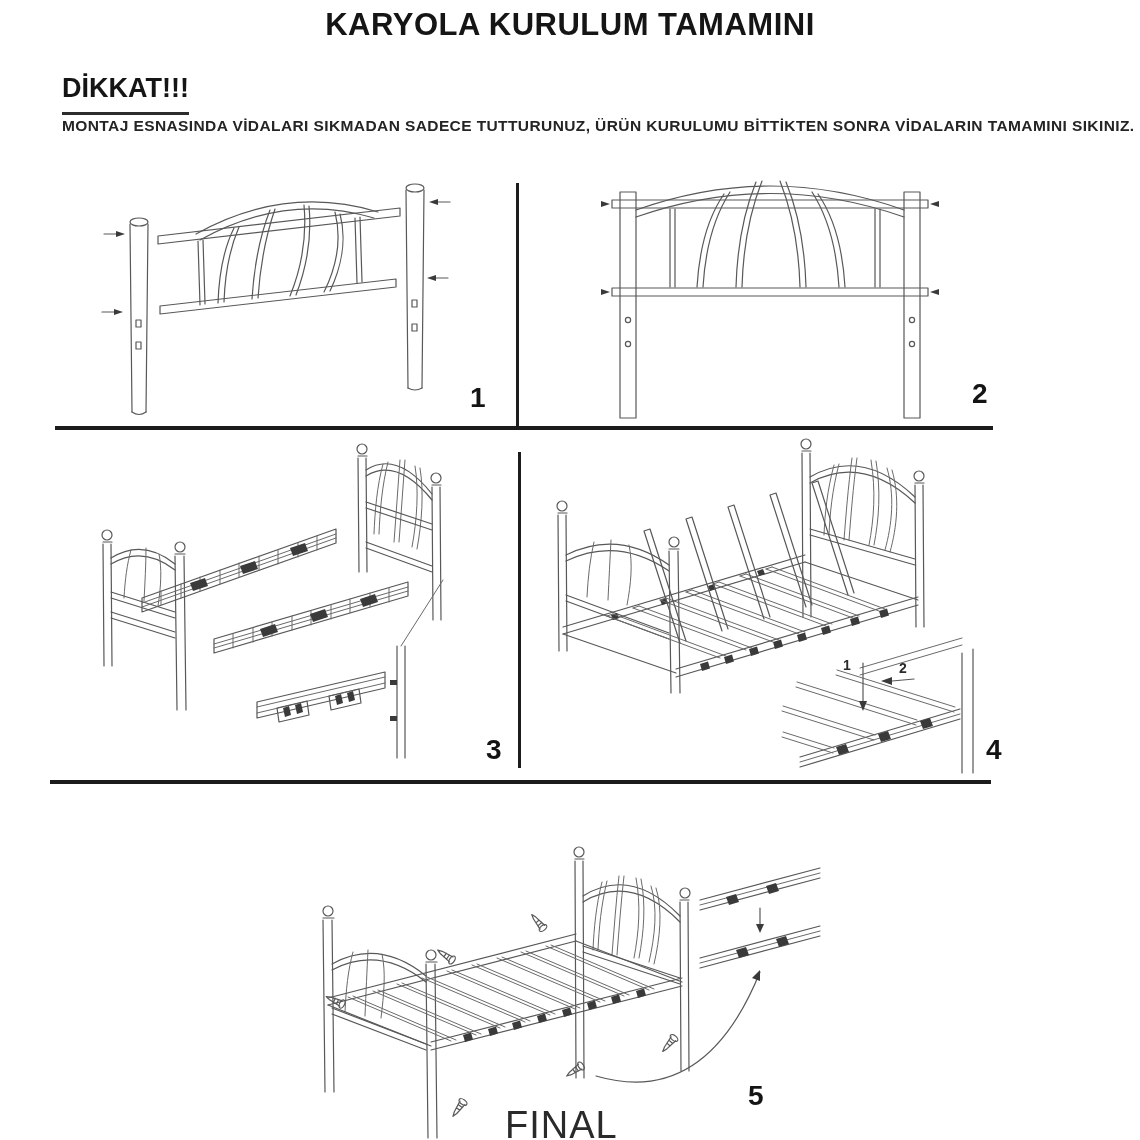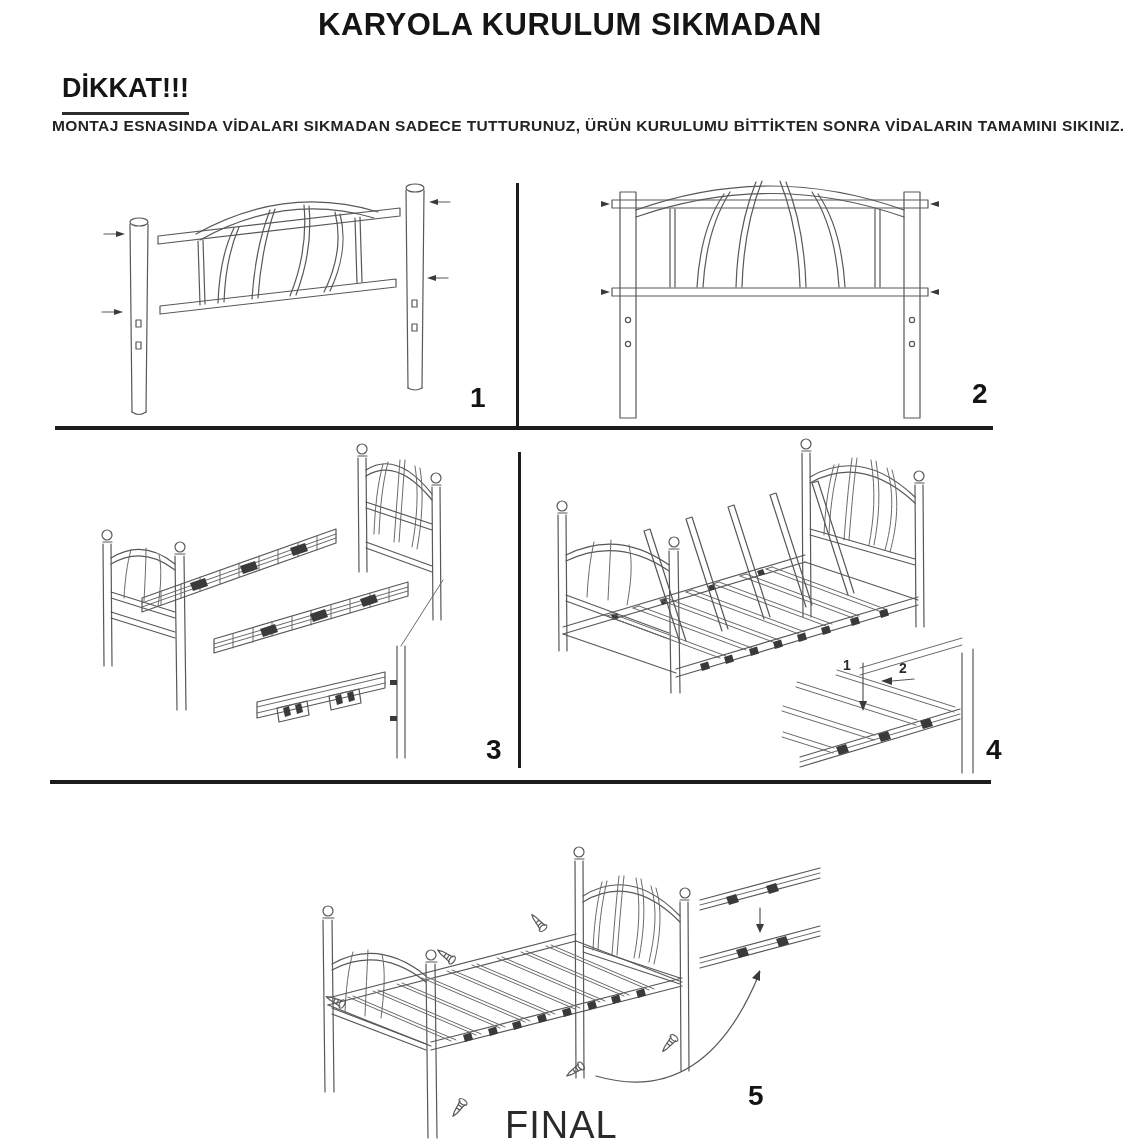--- a/index.html
+++ b/index.html
@@ -2,38 +2,38 @@
 <html><head>
 <meta charset="utf-8">
 <style>
   html,body{margin:0;padding:0;background:#fff;}
   .page{position:relative;width:1140px;height:1140px;background:#ffffff;
         font-family:"Liberation Sans",sans-serif;overflow:hidden;color:#1a1a1a;}
   .title{position:absolute;top:7px;left:0;width:100%;text-align:center;
          font-size:31px;font-weight:bold;letter-spacing:.5px;color:#151515;}
   .warn-head{position:absolute;left:62px;top:74px;font-size:27px;font-weight:bold;
          color:#151515;border-bottom:3px solid #2c2c2c;padding-bottom:8px;line-height:1.1;}
-  .warn-text{position:absolute;left:52px;top:117px;font-size:15.5px;font-weight:bold;
+  .warn-text{position:absolute;left:62px;top:117px;font-size:15.5px;font-weight:bold;
          color:#242424;white-space:nowrap;letter-spacing:.4px;}
   .divider{position:absolute;background:#1c1c1c;}
   .stepnum{position:absolute;font-size:28px;font-weight:bold;color:#141414;line-height:1;}
   .insetnum{position:absolute;font-size:14px;font-weight:bold;color:#2a2a2a;line-height:1;}
   .final{position:absolute;left:505px;top:1106px;font-size:38px;font-weight:normal;
          letter-spacing:1px;color:#2a2a2a;line-height:1;}
   svg{position:absolute;overflow:visible;}
   .ln{fill:none;stroke:#585858;stroke-width:1.2;stroke-linecap:round;stroke-linejoin:round;}
   .lt{fill:none;stroke:#6a6a6a;stroke-width:1;stroke-linecap:round;}
   .dk{fill:#3a3a3a;stroke:none;}
 </style>
 </head>
 <body>
 
 <div class="page">
 
-  <div class="title">KARYOLA KURULUM SIKMADAN</div>
+  <div class="title">KARYOLA KURULUM TAMAMINI</div>
   <div class="warn-head">DİKKAT!!!</div>
   <div class="warn-text">MONTAJ ESNASINDA VİDALARI SIKMADAN SADECE TUTTURUNUZ, ÜRÜN KURULUMU BİTTİKTEN SONRA VİDALARIN TAMAMINI SIKINIZ.</div>
 
   <div class="divider" style="left:516px;top:183px;width:3px;height:243px;"></div>
   <div class="divider" style="left:55px;top:426px;width:938px;height:4px;"></div>
   <div class="divider" style="left:518px;top:452px;width:3px;height:316px;"></div>
   <div class="divider" style="left:50px;top:780px;width:941px;height:4px;"></div>
 
   <svg style="left:58px;top:172px;" width="462" height="256" viewBox="0 0 462 256">
     <g>

